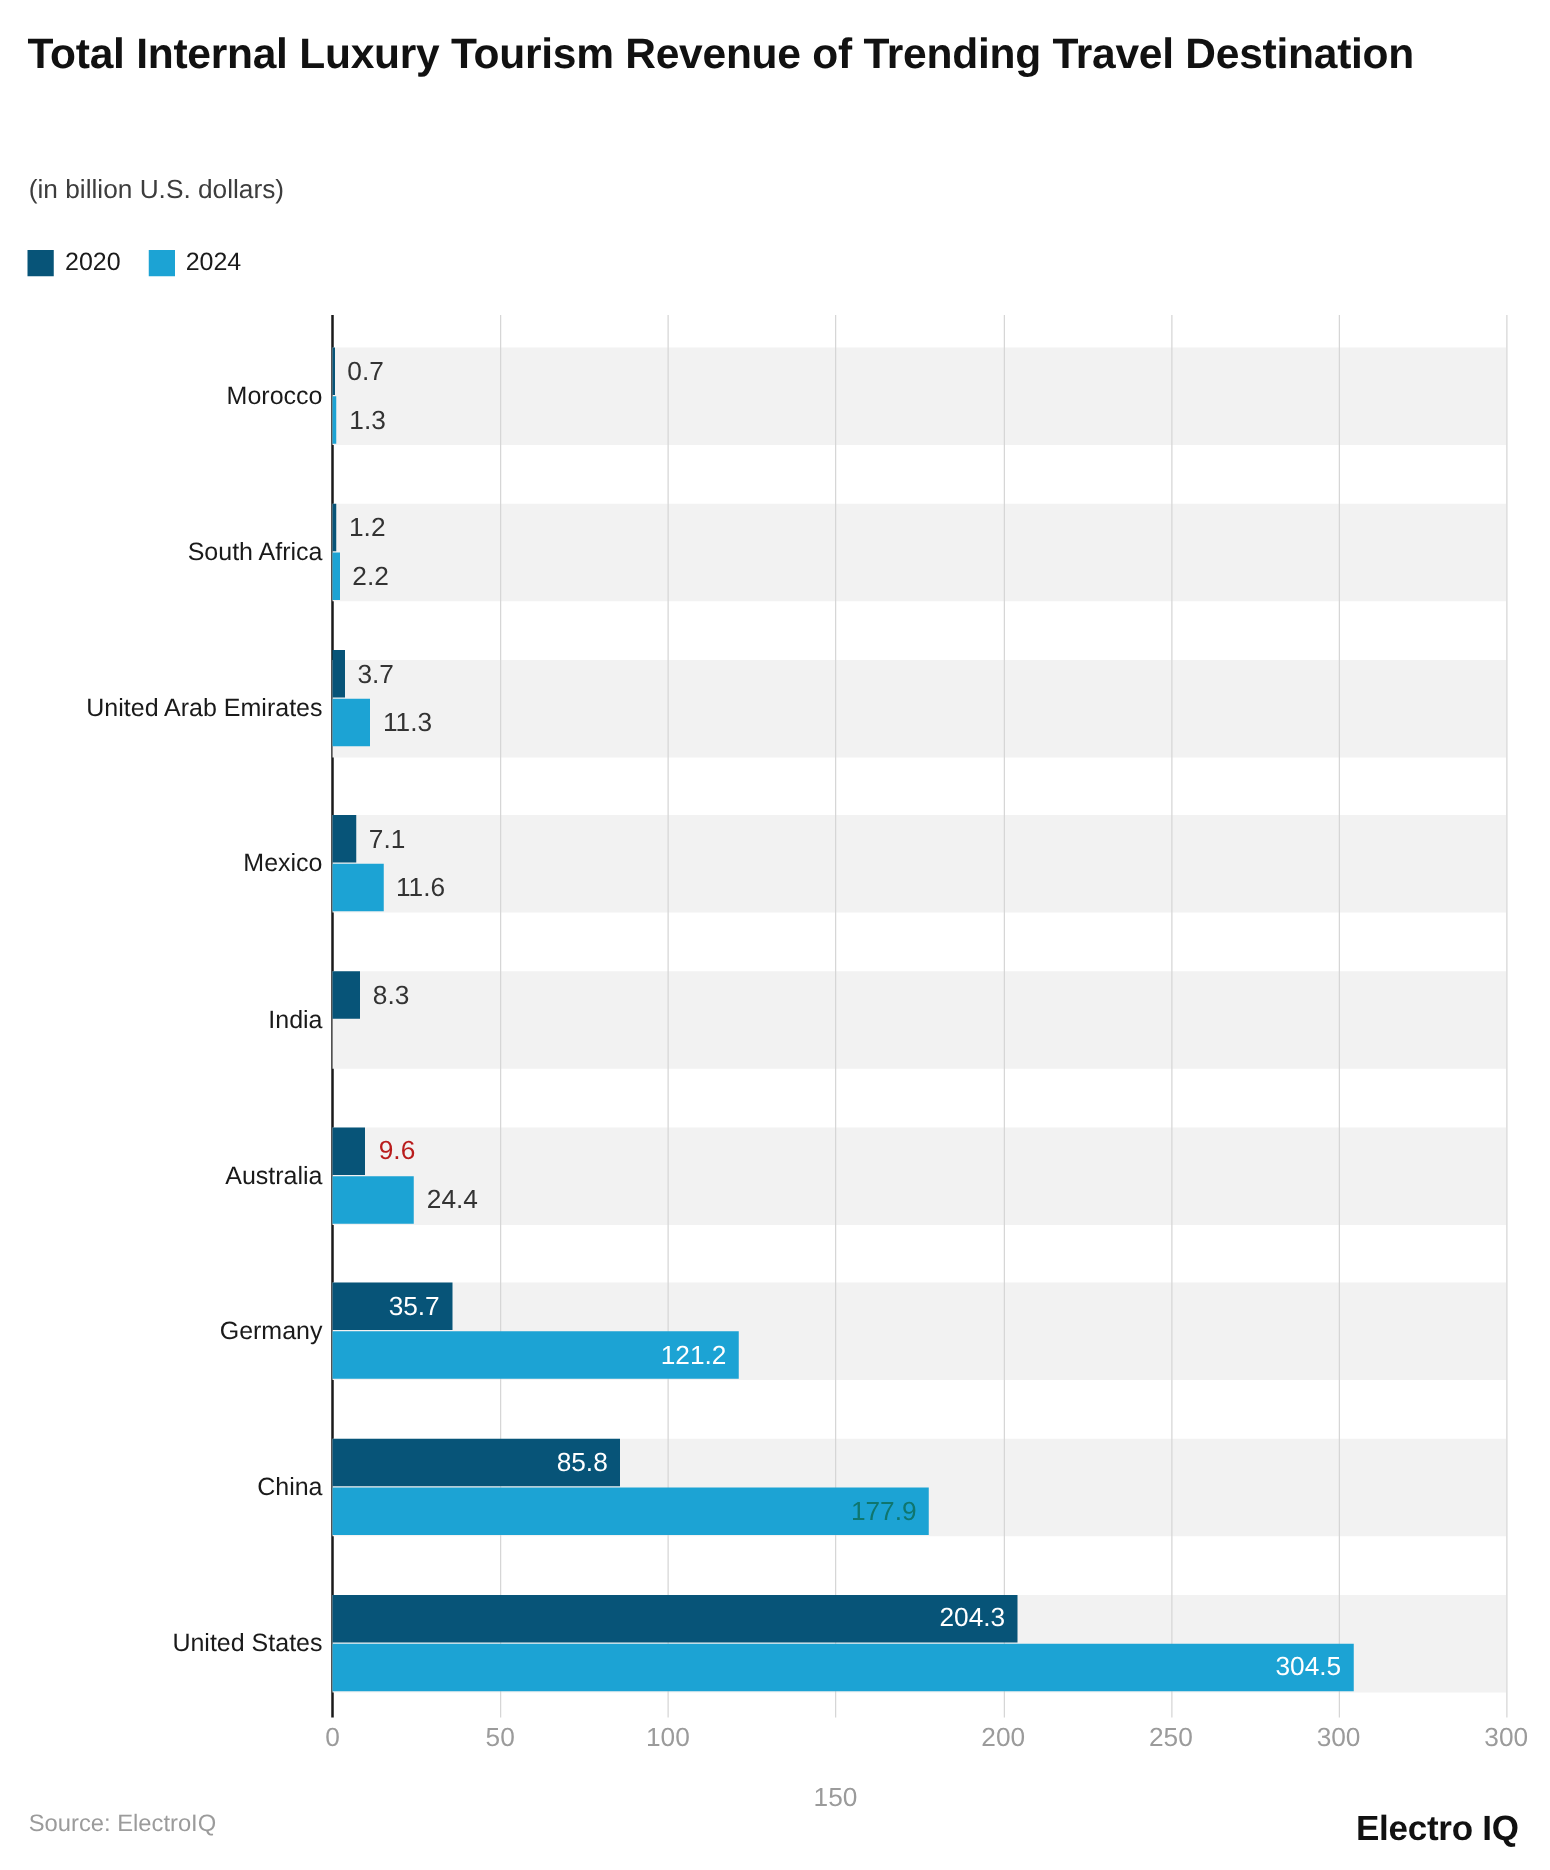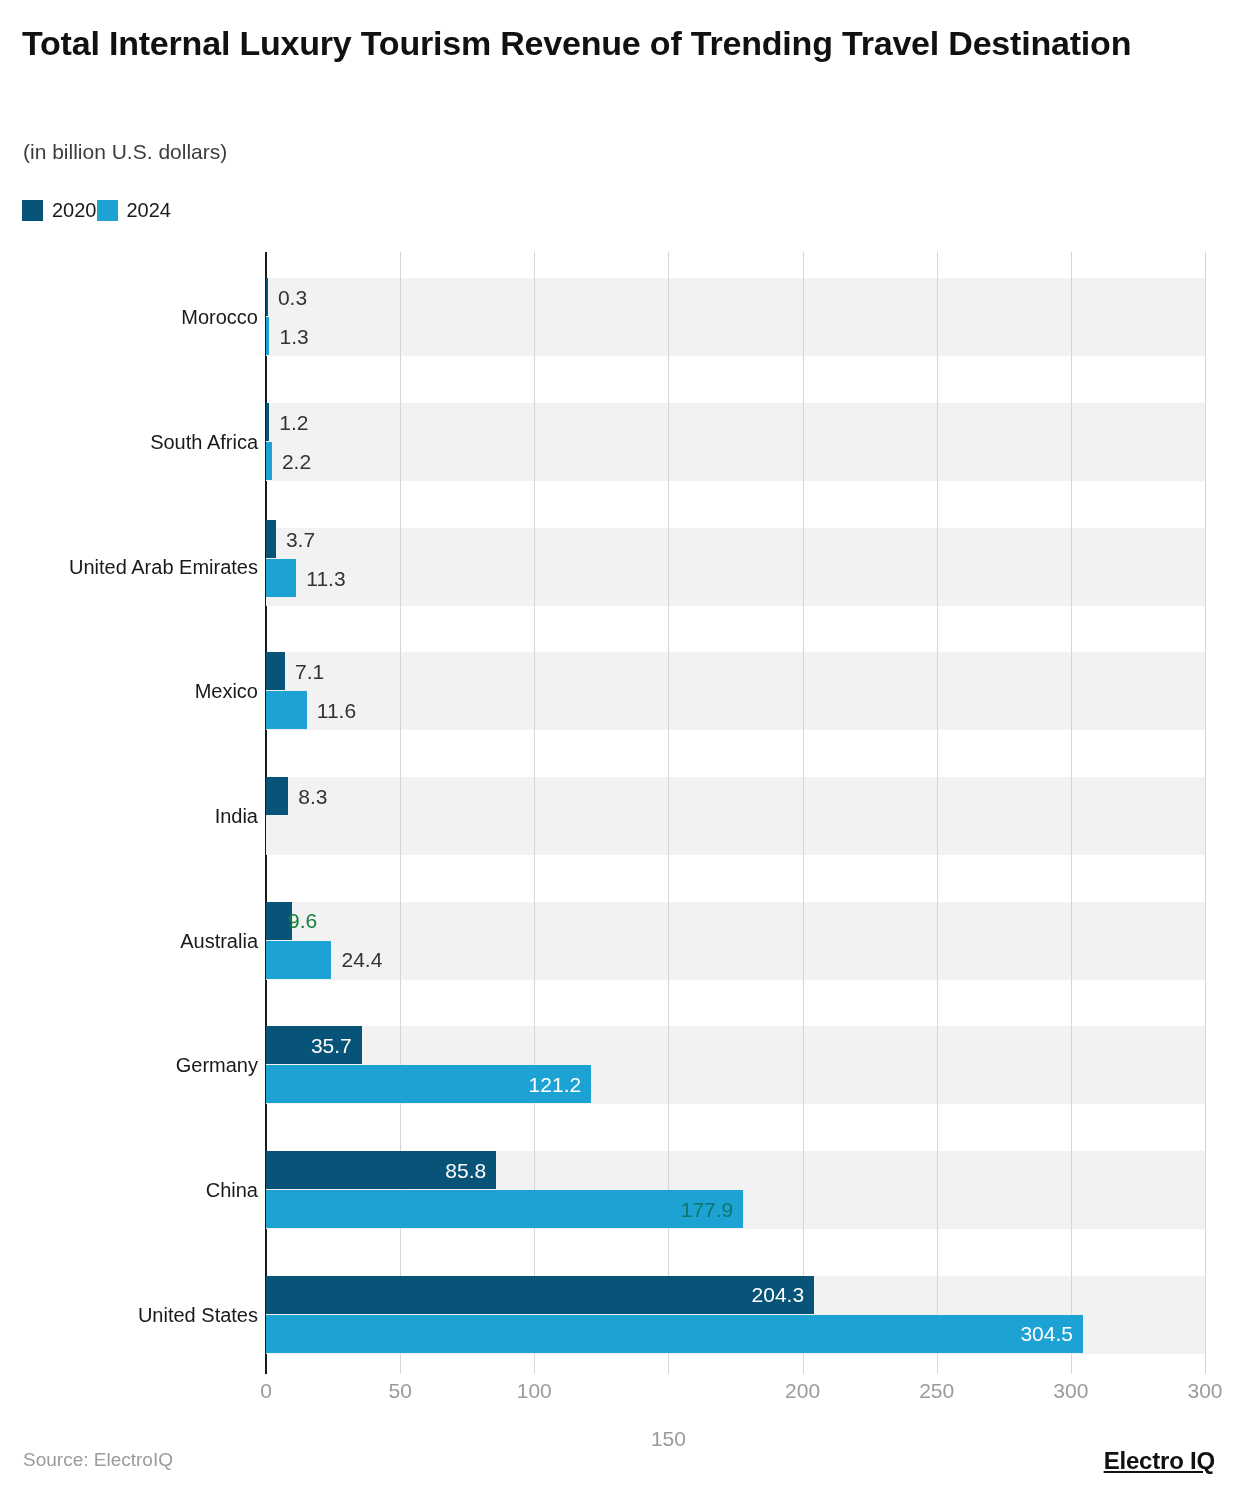--- a/index.html
+++ b/index.html
@@ -15,21 +15,21 @@
     position:absolute;left:22px;top:22px;width:1160px;
     font-size:34px;font-weight:bold;line-height:1.28;
     letter-spacing:-0.2px;color:#111111;
   }
   .subtitle{
     position:absolute;left:23px;top:140px;
     font-size:21px;color:#3d3d3d;font-weight:normal;
   }
 
   
-  .legend{position:absolute;left:22px;top:199px;display:flex;align-items:center;}
+  .legend{position:absolute;left:22px;top:199px;display:flex;align-items:center;gap:22px;}
   .legend-item{display:flex;align-items:center;gap:9px;}
   .legend-swatch{width:21px;height:21px;display:block;}
   .legend-label{font-size:20px;color:#1a1a1a;}
 
   
   .plot{
     position:absolute;left:266px;top:252px;
     width:939px;height:1122px;
   }
   .bands{position:absolute;inset:0;}
@@ -66,23 +66,22 @@
   .xtick{
     position:absolute;top:0;font-size:21px;color:#9b9b9b;
     transform:translateX(-50%);line-height:1;
   }
 
   
   .source{
     position:absolute;left:23px;top:1449px;font-size:19px;color:#9b9b9b;
   }
   .brand{
-    position:absolute;right:25px;top:1447px;font-size:24px;font-weight:bold;color:#111111;
+    position:absolute;right:25px;top:1447px;font-size:28px;font-weight:bold;color:#111111;
     letter-spacing:-0.2px;
-    text-decoration:underline;
   }
 </style>
 </head>
 <body>
 
 <div class="page">
 
   <div class="title">Total Internal Luxury Tourism Revenue of Trending Travel Destination</div>
   <div class="subtitle">(in billion U.S. dollars)</div>
 
@@ -117,21 +116,21 @@
         <div class="gridline" style="left: 402.429px; background: rgb(214, 214, 214);"></div>
         <div class="gridline" style="left: 536.571px; background: rgb(214, 214, 214);"></div>
         <div class="gridline" style="left: 670.714px; background: rgb(214, 214, 214);"></div>
         <div class="gridline" style="left: 804.857px; background: rgb(214, 214, 214);"></div>
         <div class="gridline" style="left: 939px; background: rgb(214, 214, 214);"></div>
       </div>
     <div class="rows" id="rows">
         <div class="group" style="top: 26.3333px; height: 78px;">
           <div class="bar" style="top: 0px; width: 939px;">
             <div class="bar-rect" style="width: 1.878px; background: rgb(7, 84, 120);"></div>
-            <span class="bar-label outside" style="left: 11.878px; color: rgb(51, 51, 51);">0.3</span>
+            <span class="bar-label outside" style="left: 11.878px; color: rgb(51, 51, 51);">0.7</span>
           </div>
           <div class="bar" style="top: 39px; width: 939px;">
             <div class="bar-rect" style="width: 3.48771px; background: rgb(28, 163, 212);"></div>
             <span class="bar-label outside" style="left: 13.4877px; color: rgb(51, 51, 51);">1.3</span>
           </div>
         </div>
         <div class="group" style="top: 151px; height: 78px;">
           <div class="bar" style="top: 0px; width: 939px;">
             <div class="bar-rect" style="width: 3.21943px; background: rgb(7, 84, 120);"></div>
             <span class="bar-label outside" style="left: 13.2194px; color: rgb(51, 51, 51);">1.2</span>
@@ -163,21 +162,21 @@
         </div>
         <div class="group" style="top: 525px; height: 78px;">
           <div class="bar" style="top: 0px; width: 939px;">
             <div class="bar-rect" style="width: 22.2677px; background: rgb(7, 84, 120);"></div>
             <span class="bar-label outside" style="left: 32.2677px; color: rgb(51, 51, 51);">8.3</span>
           </div>
         </div>
         <div class="group" style="top: 649.667px; height: 78px;">
           <div class="bar" style="top: 0px; width: 939px;">
             <div class="bar-rect" style="width: 25.7554px; background: rgb(7, 84, 120);"></div>
-            <span class="bar-label outside" style="left: 22px; color: #15803d;">9.6</span>
+            <span class="bar-label outside" style="left: 37px; color: #b91c1c;">9.6</span>
           </div>
           <div class="bar" style="top: 39px; width: 939px;">
             <div class="bar-rect" style="width: 65.4617px; background: rgb(28, 163, 212);"></div>
             <span class="bar-label outside" style="left: 75.4617px; color: rgb(51, 51, 51);">24.4</span>
           </div>
         </div>
         <div class="group" style="top: 774.333px; height: 78px;">
           <div class="bar" style="top: 0px; width: 939px;">
             <div class="bar-rect" style="width: 95.778px; background: rgb(7, 84, 120);"></div>
             <span class="bar-label inside" style="right: 853.222px; color: rgb(255, 255, 255);">35.7</span>

